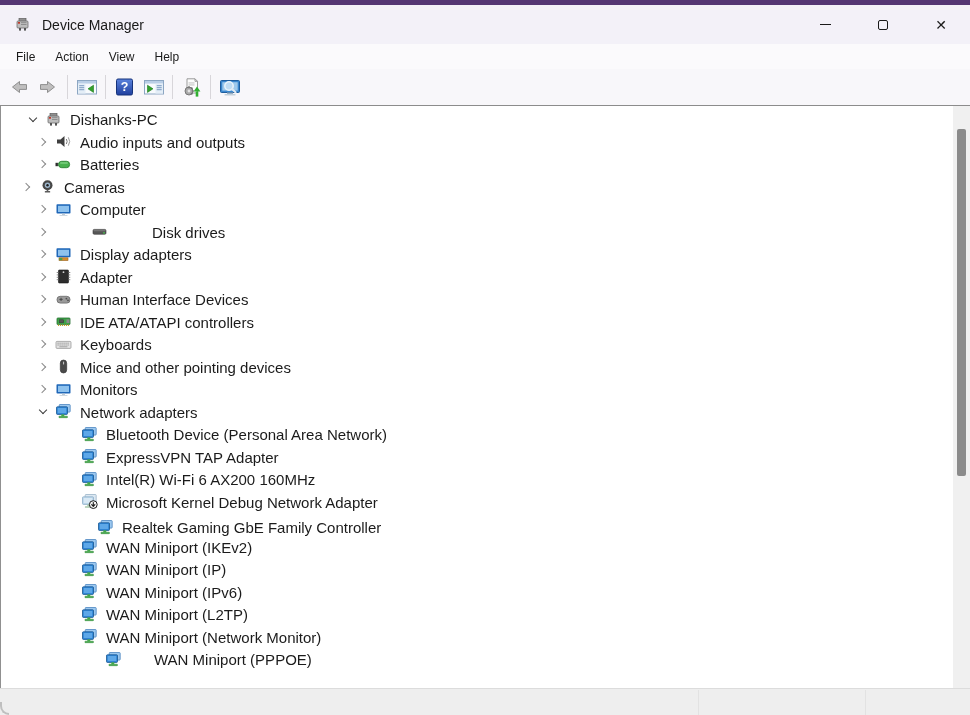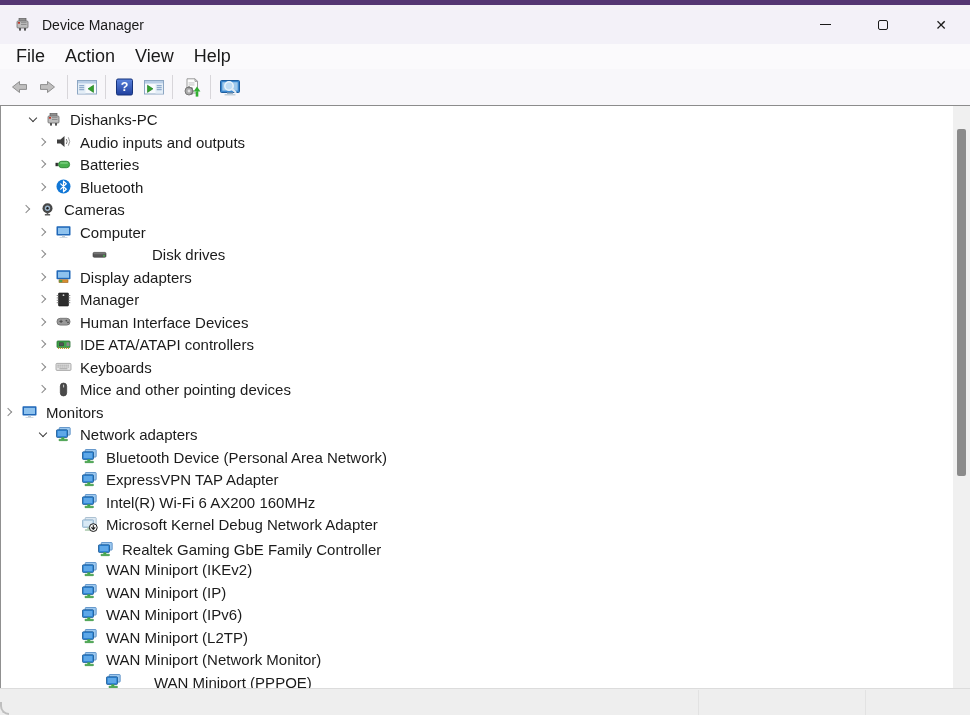--- a/index.html
+++ b/index.html
@@ -16,21 +16,21 @@
   .titlebar .app-icon { width:18px; height:18px; display:flex; }
   .title-text { font-size:14px; color:#191919; margin-left:10px; }
   .win-controls { margin-left:auto; display:flex; height:100%; }
   .win-btn { width:58px; height:100%; display:flex; align-items:center; justify-content:center; }
   .glyph-min { width:11px; height:1px; background:#1a1a1a; display:block; }
   .glyph-max { width:10px; height:10px; border:1px solid #1a1a1a; border-radius:2px; display:block; }
   .glyph-close { font-size:14px; color:#1a1a1a; line-height:1; }
 
   
   .menubar { height:25px; background:#fbfafc; display:flex; align-items:center; padding-left:6px; flex:0 0 auto; }
-  .menu-item { font-size:18px; color:#1a1a1a; padding:3px 10px; cursor:default; }
+  .menu-item { font-size:12px; color:#1a1a1a; padding:3px 10px; cursor:default; }
 
   
   .toolbar { height:37px; background:#f8f7fa; display:flex; align-items:center; padding-left:5px; border-bottom:1px solid #8c8c8c; flex:0 0 auto; }
   .tool-btn { width:29px; height:28px; display:flex; align-items:center; justify-content:center; }
   .tool-sep { width:1px; height:24px; background:#d8d6da; margin:0 4px; }
 
   
   .tree-pane { position:relative; flex:1 1 auto; background:#fff; overflow:hidden; border-left:1px solid #909090; }
   .tree { position:absolute; top:2px; left:0; right:17px; }
   .tree-row { height:22.5px; display:flex; align-items:center; font-size:15px; color:#1b1b1b; white-space:nowrap; }
@@ -224,32 +224,20 @@
               <svg width="17" height="17" viewBox="0 0 17 17" xmlns="http://www.w3.org/2000/svg">
                 <rect x="0.5" y="6.8" width="2.4" height="3.4" fill="#2e2e2e"></rect>
                 <rect x="2.6" y="7.4" width="1.2" height="0.7" fill="#2e2e2e"></rect>
                 <rect x="2.6" y="8.9" width="1.2" height="0.7" fill="#2e2e2e"></rect>
                 <rect x="3.6" y="5.3" width="11" height="6.4" rx="3.1" fill="#49b14f" stroke="#2b8032" stroke-width=".9"></rect>
                 <rect x="5" y="6.2" width="8" height="1.6" rx="0.8" fill="#7ccf81"></rect>
               </svg>
             </span>
             <span class="tree-label">Batteries</span>
           </div>
-          <div class="tree-row" style="padding-left: 34px;">
-            <span class="chev-box">
-              <span class="chev"></span>
-            </span>
-            <span class="tree-icon">
-              <svg width="17" height="17" viewBox="0 0 17 17" xmlns="http://www.w3.org/2000/svg">
-                <rect x="1.5" y="1.5" width="14" height="14" rx="7" fill="#1177d6"></rect>
-                <path d="M8.5 3.2 V13.8 M8.5 3.2 L11.3 5.8 L5.7 11.1 M8.5 13.8 L11.3 11.2 L5.7 5.9" stroke="#fff" stroke-width="1.2" fill="none" stroke-linejoin="round" stroke-linecap="round"></path>
-              </svg>
-            </span>
-            <span class="tree-label">Bluetooth</span>
-          </div>
           <div class="tree-row" style="padding-left: 18px;">
             <span class="chev-box">
               <span class="chev"></span>
             </span>
             <span class="tree-icon">
               <svg width="17" height="17" viewBox="0 0 17 17" xmlns="http://www.w3.org/2000/svg">
                 <circle cx="8.5" cy="7.2" r="5" fill="#474747"></circle>
                 <circle cx="8.5" cy="7.2" r="2.7" fill="#9db6cc"></circle>
                 <circle cx="8.5" cy="7.2" r="1.2" fill="#1e1e1e"></circle>
                 <rect x="7.7" y="11.6" width="1.6" height="1.6" fill="#5a5a5a"></rect>
@@ -310,21 +298,21 @@
                 <rect x="1.7" y="4" width="1.7" height="1" fill="#8a8a8a"></rect>
                 <rect x="13.6" y="4" width="1.7" height="1" fill="#8a8a8a"></rect>
                 <rect x="1.7" y="6.4" width="1.7" height="1" fill="#8a8a8a"></rect>
                 <rect x="13.6" y="6.4" width="1.7" height="1" fill="#8a8a8a"></rect>
                 <rect x="1.7" y="8.8" width="1.7" height="1" fill="#8a8a8a"></rect>
                 <rect x="13.6" y="8.8" width="1.7" height="1" fill="#8a8a8a"></rect>
                 <rect x="1.7" y="11.2" width="1.7" height="1" fill="#8a8a8a"></rect>
                 <rect x="13.6" y="11.2" width="1.7" height="1" fill="#8a8a8a"></rect>
               </svg>
             </span>
-            <span class="tree-label">Manager</span>
+            <span class="tree-label">Adapter</span>
           </div>
           <div class="tree-row" style="padding-left: 34px;">
             <span class="chev-box">
               <span class="chev"></span>
             </span>
             <span class="tree-icon">
               <svg width="17" height="17" viewBox="0 0 17 17" xmlns="http://www.w3.org/2000/svg">
                 <rect x="2" y="5.3" width="13" height="6.8" rx="3.2" fill="#9a9a9a" stroke="#6a6a6a" stroke-width=".8"></rect>
                 <rect x="4.4" y="7.9" width="3.2" height="1.1" fill="#4f4f4f"></rect>
                 <rect x="5.5" y="6.8" width="1.1" height="3.2" fill="#4f4f4f"></rect>
@@ -382,21 +370,21 @@
               <span class="chev"></span>
             </span>
             <span class="tree-icon">
               <svg width="17" height="17" viewBox="0 0 17 17" xmlns="http://www.w3.org/2000/svg">
                 <rect x="5.3" y="2" width="6.4" height="13" rx="3.2" fill="#4a4a4a" stroke="#2e2e2e" stroke-width=".6"></rect>
                 <rect x="8.1" y="3.4" width="1" height="3.2" rx="0.5" fill="#cfcfcf"></rect>
               </svg>
             </span>
             <span class="tree-label">Mice and other pointing devices</span>
           </div>
-          <div class="tree-row" style="">
+          <div class="tree-row" style="padding-left: 34px;">
             <span class="chev-box">
               <span class="chev"></span>
             </span>
             <span class="tree-icon">
               <svg width="17" height="17" viewBox="0 0 17 17" xmlns="http://www.w3.org/2000/svg">
                 <rect x="1.5" y="3.3" width="14" height="9.2" rx="0.8" fill="#1f67b8"></rect>
                 <rect x="3" y="4.8" width="11" height="6.2" fill="#8ec2ee"></rect>
                 <rect x="7" y="12.6" width="3" height="1.3" fill="#b9c6d2"></rect>
                 <rect x="4.5" y="13.9" width="8" height="1.2" rx="0.4" fill="#cfd8e0"></rect>
               </svg>

